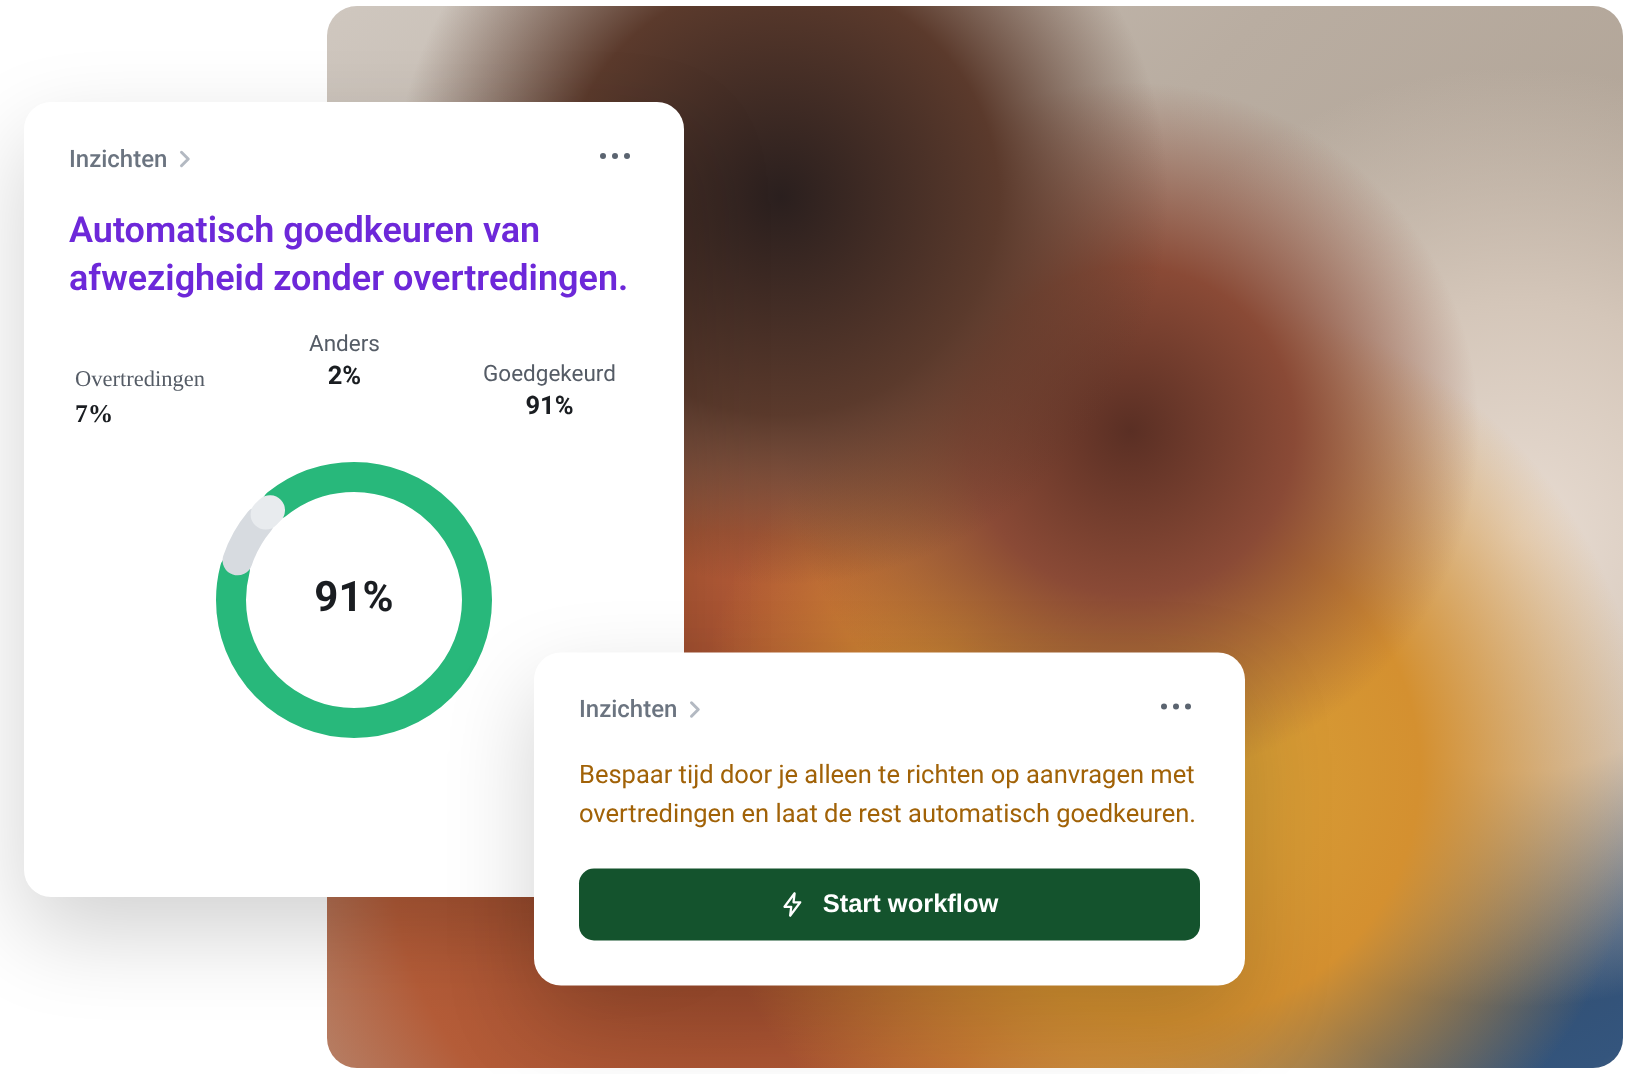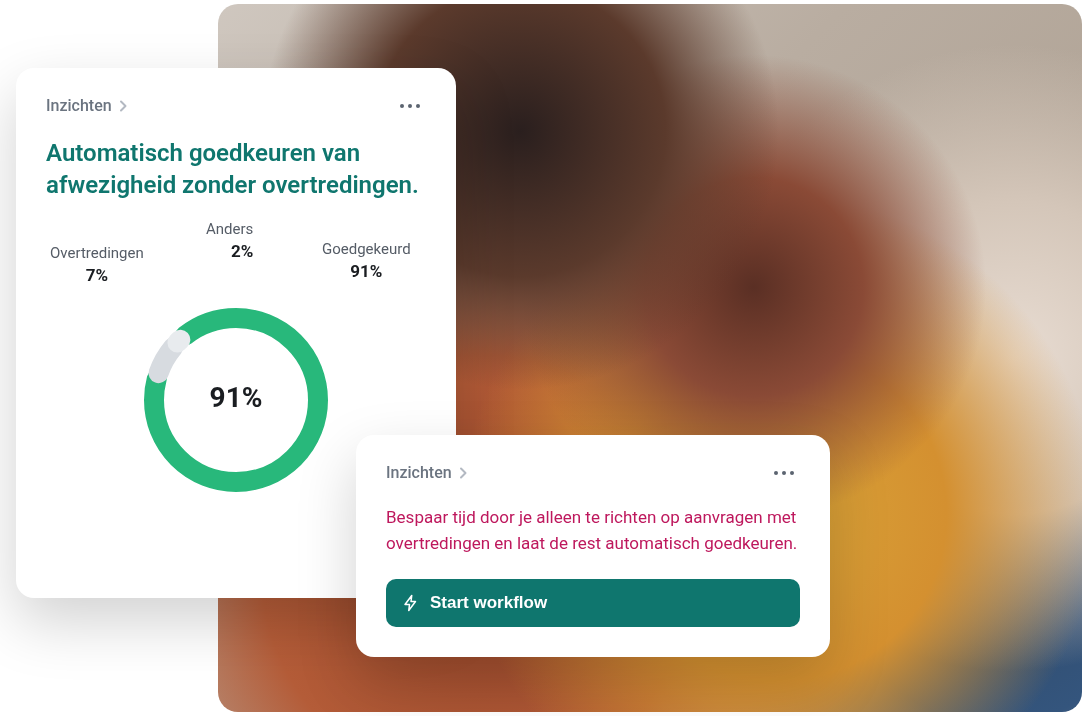--- a/index.html
+++ b/index.html
@@ -42,21 +42,21 @@
     height: 530px;
   }
   .card-action {
     left: 356px;
     top: 435px;
     width: 474px;
     padding: 28px 30px 30px;
   }
   .card-header {
     display: flex;
-    align-items: center;
+    align-items: flex-start;
     justify-content: space-between;
     margin-bottom: 22px;
   }
   .breadcrumb {
     display: flex;
     align-items: center;
     gap: 6px;
     color: #6b7480;
     font-size: 16px;
     font-weight: 500;
@@ -73,21 +73,21 @@
     border-radius: 6px;
     cursor: pointer;
   }
   .more-btn span {
     width: 4px; height: 4px; border-radius: 50%; background: #5b6470;
   }
   .title {
     font-size: 24px;
     line-height: 1.35;
     font-weight: 600;
-    color: #0f766e;
+    color: #6d28d9;
     margin-bottom: 18px;
   }
   .labels {
     position: relative;
     height: 80px;
     margin-top: 10px;
   }
   .seg-label {
     position: absolute;
     text-align: center;
@@ -95,22 +95,22 @@
     color: #555c66;
     line-height: 1.25;
   }
   .seg-label .pct {
     display: block;
     font-weight: 700;
     color: #1a1d21;
     font-size: 17px;
     margin-top: 2px;
   }
-  .label-violations { left: 4px; top: 24px; text-align: center; }
-  .label-other { left: 160px; top: 0; text-align: right; }
+  .label-violations { left: 4px; top: 24px; text-align: left; font-family: Liberation Serif, serif; }
+  .label-other { left: 160px; top: 0; text-align: center; }
   .label-approved { left: 276px; top: 20px; text-align: center; }
   .donut-wrap {
     position: relative;
     width: 200px;
     height: 200px;
     margin: 0 auto 0;
   }
   .donut-wrap svg { transform: rotate(-90deg); }
   .donut-center {
     position: absolute;
@@ -129,30 +129,30 @@
     margin-bottom: 4px;
   }
   .donut-center .sub {
     font-size: 14px;
     line-height: 1.35;
     color: #5b6470;
   }
   .desc {
     font-size: 17px;
     line-height: 1.55;
-    color: #be185d;
+    color: #a16207;
     margin-bottom: 22px;
   }
   .cta {
     width: 100%;
     display: flex;
     align-items: center;
-    justify-content: flex-start;
+    justify-content: center;
     gap: 10px;
-    background: #0f766e;
+    background: #14532d;
     color: #fff;
     border: none;
     border-radius: 10px;
     font-size: 17px;
     font-weight: 600;
     padding: 14px 16px;
     cursor: pointer;
   }
   .cta svg { display: block; }
 </style>

